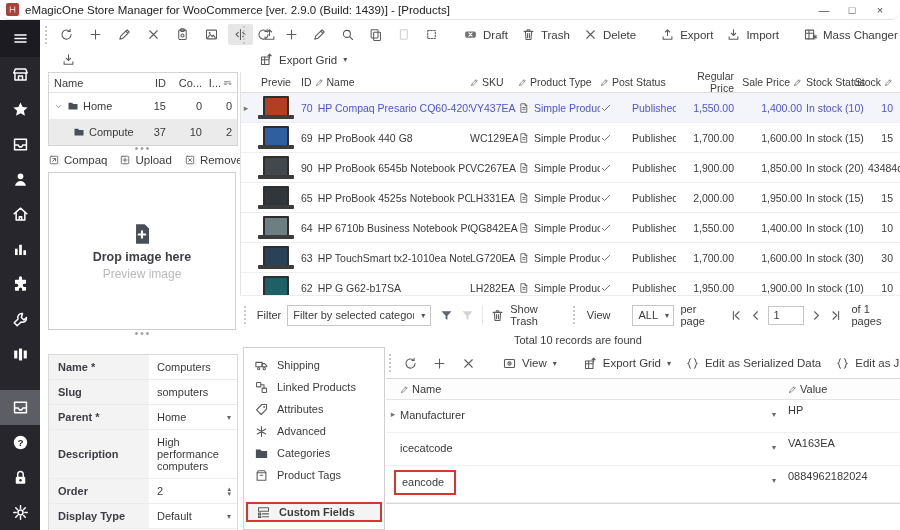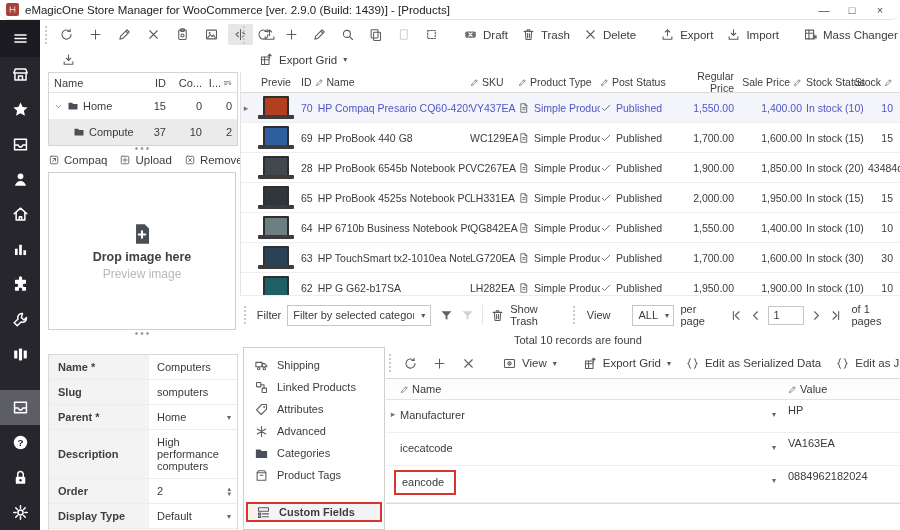--- a/index.html
+++ b/index.html
@@ -65,21 +65,21 @@
   
   #grid-panel{left:240px;top:72px;width:660px;height:223px;background:#fff;border-left:1px solid #e3e3e3;box-sizing:border-box;}
   .gh{display:flex;align-items:center;height:20px;border-bottom:1px solid #dcdcdc;color:#3c3c3c;font-size:10.5px;}
   .gr{display:flex;align-items:center;height:29px;border-bottom:1px solid #efefef;font-size:10.5px;color:#3b3b3b;}
   .gr.sel{background:#f4f4fb;color:#5056c6;}
   .c-mk{width:10px;flex:none;text-align:center;color:#777;font-size:9px;}
   .c-th{width:50px;flex:none;display:flex;justify-content:center;}
   .c-nm{flex:1;min-width:0;display:flex;align-items:center;gap:5px;white-space:nowrap;overflow:hidden;padding-right:4px;}
   .c-sku{width:48px;flex:none;white-space:nowrap;overflow:hidden;}
   .c-ty{width:82px;flex:none;display:flex;align-items:center;gap:4px;white-space:nowrap;overflow:hidden;}
-  .c-stt{width:76px;flex:none;display:flex;align-items:flex-start;gap:4px;white-space:nowrap;overflow:hidden;}
+  .c-stt{width:76px;flex:none;display:flex;align-items:flex-start;gap:20px;white-space:nowrap;overflow:hidden;}
   .c-rp{width:64px;flex:none;text-align:right;padding-right:6px;box-sizing:border-box;}
   .c-sp{width:62px;flex:none;text-align:right;box-sizing:border-box;}
   .c-ss{width:66px;flex:none;white-space:nowrap;overflow:hidden;padding-left:4px;box-sizing:border-box;}
   .c-st{width:32px;flex:none;text-align:right;padding-right:7px;box-sizing:border-box;}
   .hcell{display:flex;align-items:center;gap:3px;}
   .thumb{width:36px;height:23px;position:relative;}
   .thumb .scr{position:absolute;left:5px;right:5px;top:0;height:17px;border:2px solid #2e2e2e;border-radius:1px;}
   .thumb .base{position:absolute;left:0;right:0;bottom:0;height:4px;background:#3c3c3c;border-radius:1px;}
   
   #filter-bar{left:240px;top:295px;width:660px;height:50px;background:#fff;border-top:1px solid #ececec;box-sizing:border-box;}
@@ -775,21 +775,21 @@
 
     <div class="gr">
       <div class="c-mk"></div>
       <div class="c-th">
           <div class="thumb">
             <div class="scr" style="background:#43484d"></div>
             <div class="base"></div>
           </div>
         </div>
       <div class="c-nm">
-          <span>28</span>
+          <span>90</span>
           <span>HP ProBook 6545b Notebook PC</span>
         </div>
       <div class="c-sku">VC267EA</div>
       <div class="c-ty">
           <svg class="ic12">
             <use href="#i-doc"></use>
           </svg>
           <span>Simple Product</span>
         </div>
       <div class="c-stt">

